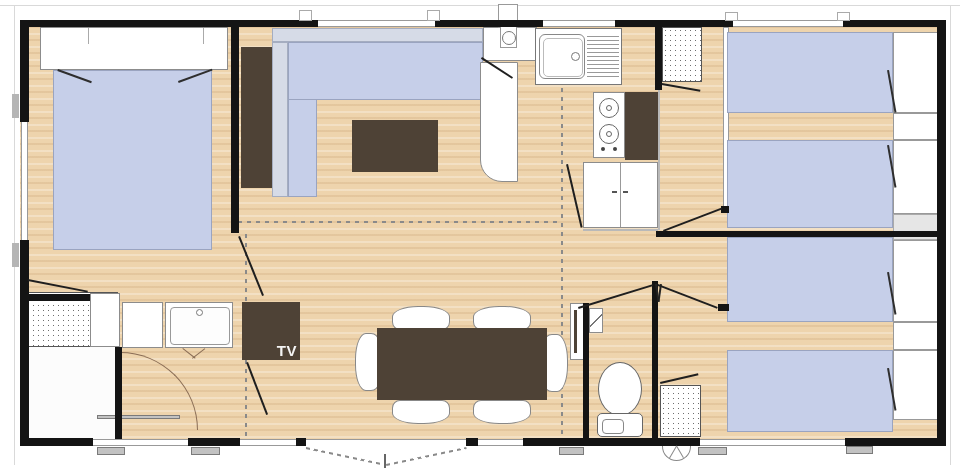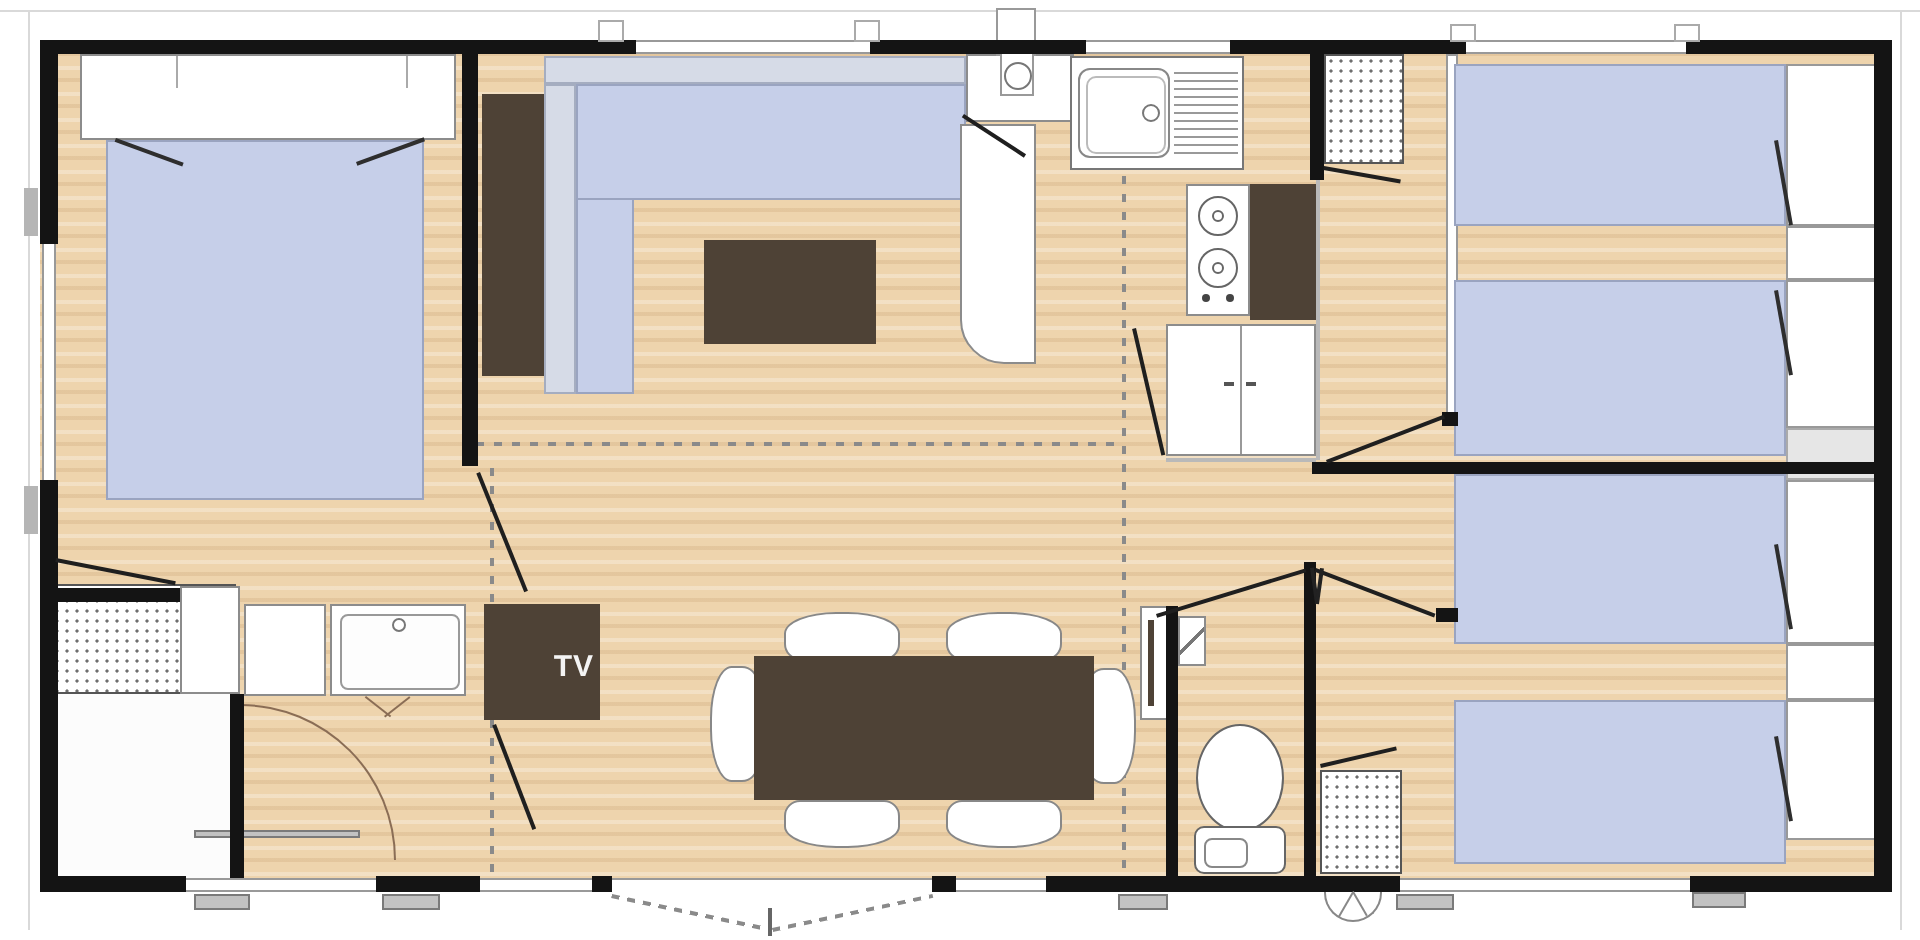--- a/index.html
+++ b/index.html
@@ -18,21 +18,21 @@
   .winv{background:#fff;border-left:1px solid var(--window_line,#999);border-right:1px solid var(--window_line,#999);box-sizing:border-box;}
   .dots{background-color:#fff;background-image:radial-gradient(#6e6e6e .7px,transparent .9px);background-size:5px 5px;border:1px solid #555;box-sizing:border-box;}
   .mat{background:var(--step_mat_grey,#c2c2c2);border:1px solid #7a7a7a;box-sizing:border-box;}
   .leaf{height:2px;background:#1f1f1f;transform-origin:0 0;}
   .mark{height:2px;background:#2e2e2e;transform-origin:0 0;}
   .dashv{width:2px;background:repeating-linear-gradient(180deg,var(--dashed_zone_line,#8a8a8a) 0 4px,transparent 4px 9px);}
   .dashh{height:2px;background:repeating-linear-gradient(90deg,var(--dashed_zone_line,#8a8a8a) 0 4px,transparent 4px 9px);}
   .dashleaf{height:1.5px;background:repeating-linear-gradient(90deg,#8a8a8a 0 4px,transparent 4px 8px);transform-origin:0 0;}
   .frameline{background:#d9d9d9;}
   .thin{background:#b9b9b9;}
-  .tvlabel{position:absolute;right:3px;bottom:18px;color:#f4f4f4;font-weight:bold;font-size:15px;letter-spacing:.5px;}
+  .tvlabel{position:absolute;right:3px;bottom:1px;color:#f4f4f4;font-weight:bold;font-size:15px;letter-spacing:.5px;}
   .circle{border-radius:50%;box-sizing:border-box;border:1px solid #777;background:#fff;}
 </style>
 </head>
 <body>
 
 <div class="stage">
 
   <div class="a frameline" style="left:0;top:5px;width:960px;height:1px;"></div>
   <div class="a frameline" style="left:14px;top:5px;width:1px;height:460px;"></div>
   <div class="a frameline" style="left:950px;top:5px;width:1px;height:460px;"></div>

